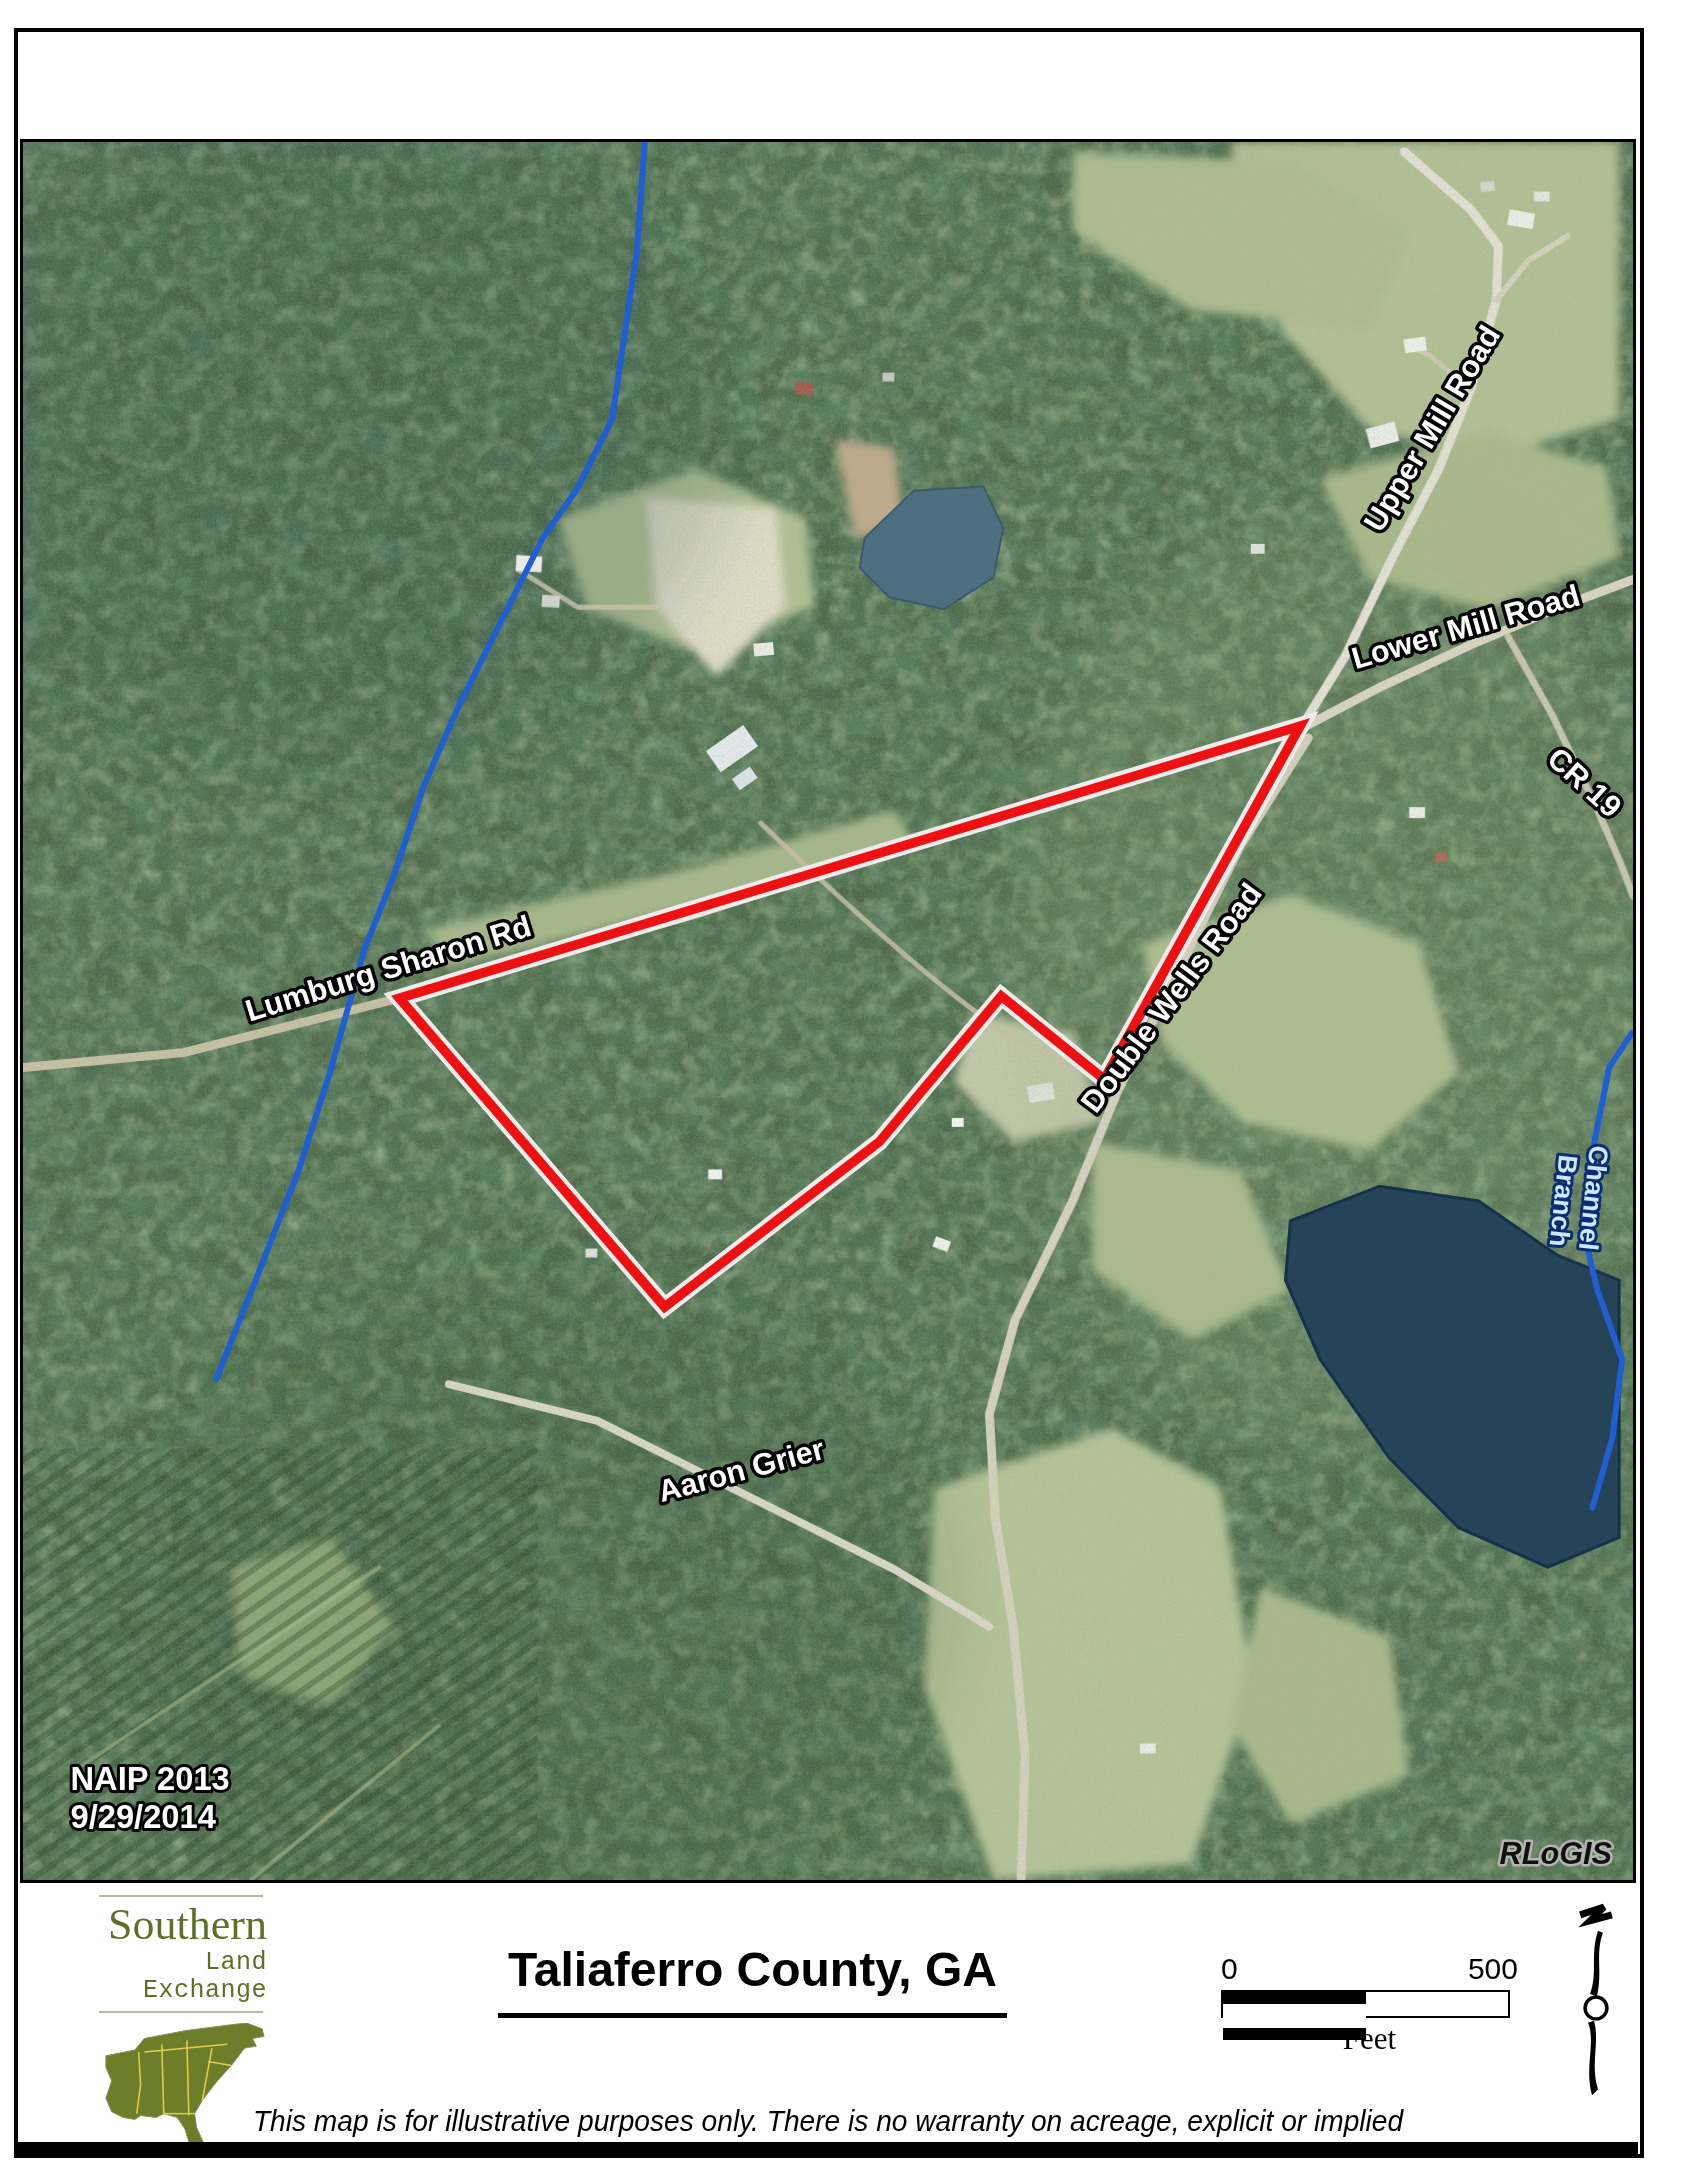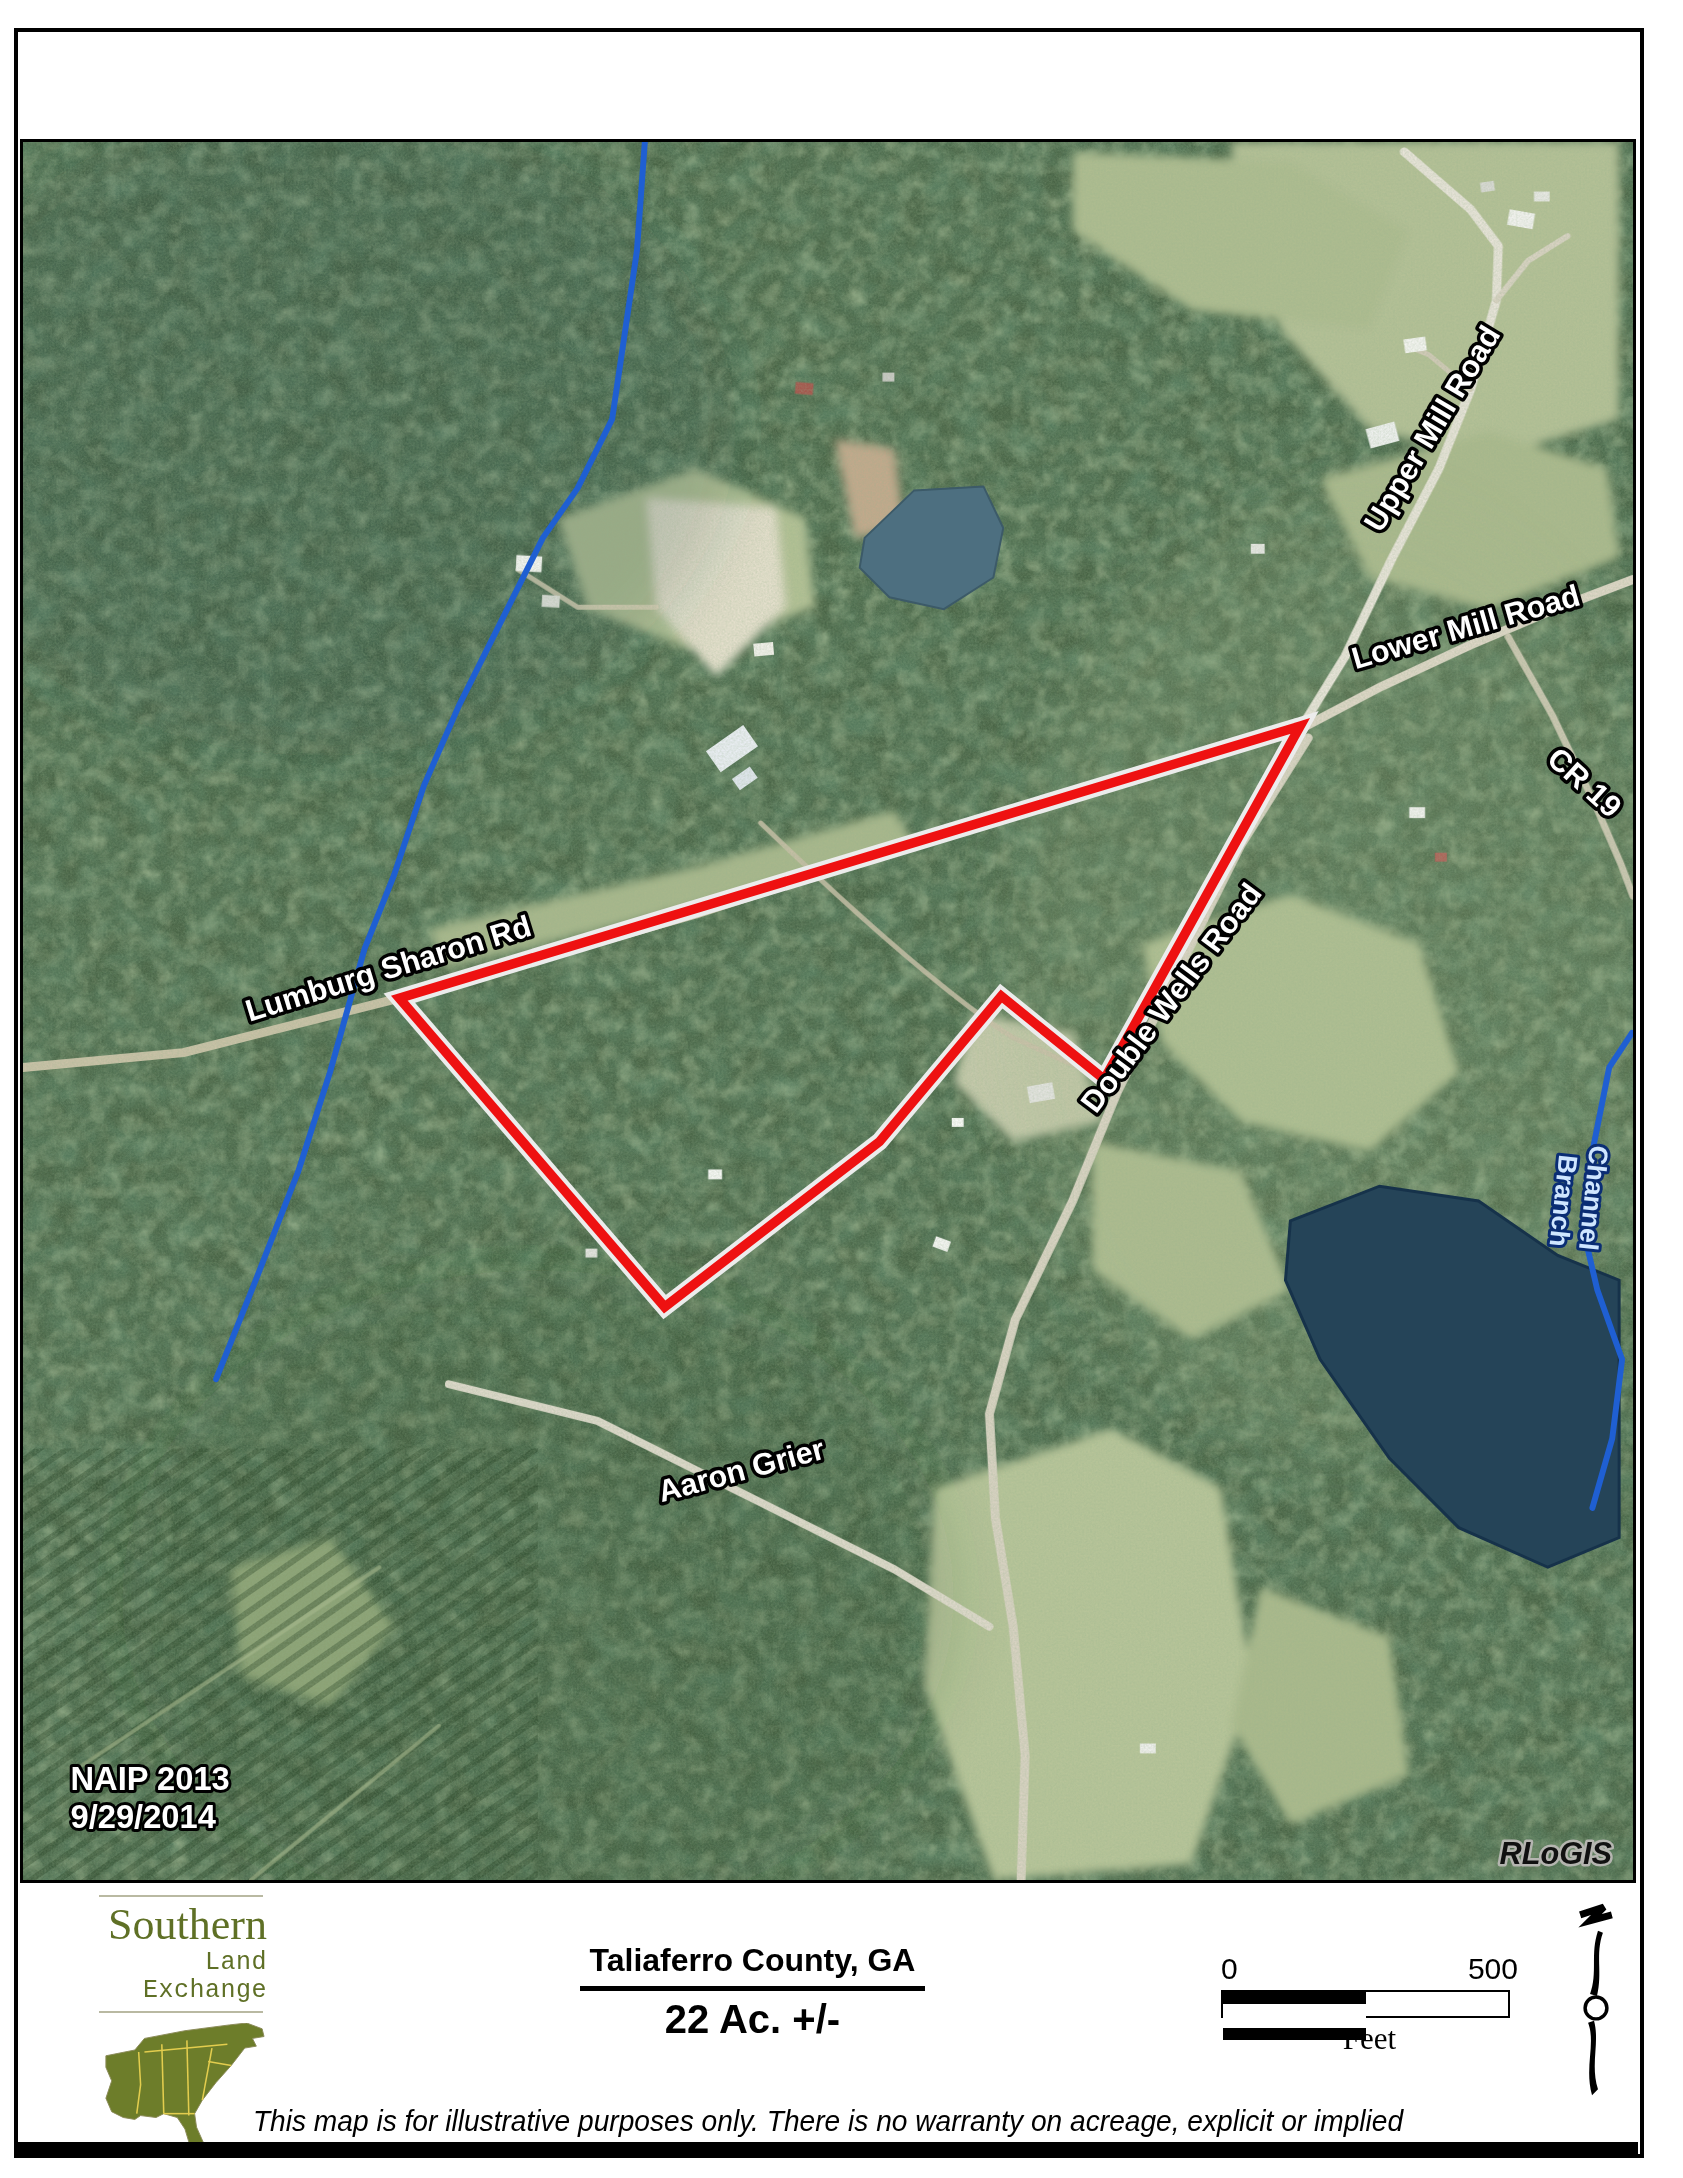--- a/index.html
+++ b/index.html
@@ -23,22 +23,22 @@
         stroke:#000000;stroke-width:6px;paint-order:stroke;stroke-linejoin:round;}
   .gislabel{font-family:"Liberation Sans",sans-serif;font-weight:bold;font-style:italic;
         fill:#111;stroke:#b5b5b0;stroke-width:5px;paint-order:stroke;stroke-linejoin:round;
         text-anchor:middle;}
   
   .logo{position:absolute;left:99px;top:1895px;width:168px;text-align:right;color:#5f7026;}
   .logo .rule{width:164px;height:2px;background:#b9b9a2;}
   .logo .l1{font-family:"Liberation Serif","DejaVu Serif",serif;font-size:44px;line-height:48px;margin-top:4px;}
   .logo .l2{font-family:Liberation Mono, monospace;font-size:25px;line-height:28px;margin-bottom:6px;letter-spacing:0.5px;}
   .title-block{position:absolute;left:416px;top:1942px;width:673px;text-align:center;}
-  .county{display:inline-block;font-size:32px;font-weight:bold;color:#000;
-        border-bottom:5px solid #000;padding:0 10px 7px 10px;white-space:nowrap;}
+  .county{display:inline-block;font-size:48px;font-weight:bold;color:#000;
+        border-bottom:5px solid #000;padding:0 10px 16px 10px;white-space:nowrap;}
   .acreage{font-size:40px;font-weight:bold;color:#000;margin-top:6px;}
   .scalebar{position:absolute;left:1221px;top:1952px;width:297px;}
   .scalebar .nums{display:flex;justify-content:space-between;font-size:30px;color:#000;padding:0 0 4px 0;}
   .scalebar .bar{width:285px;height:24px;border:2px solid #000;display:flex;flex-wrap:wrap;}
   .scalebar .cell{width:143px;height:12px;}
   .cell.b{background:#000;} .cell.w{background:#fff;}
   .scalebar .unit{text-align:center;font-size:31px;color:#000;margin-top:3px;font-family:Liberation Serif, serif;}
   .north{position:absolute;left:1572px;top:1901px;width:48px;height:208px;}
   .disclaimer{position:absolute;left:20px;top:2105px;width:1616px;text-align:center;
         font-size:29px;font-style:italic;color:#000;transform:scaleX(0.97);}
@@ -187,21 +187,20 @@
         <path d="M44,30 L130,22"></path>
         <path d="M114,26 L104,80"></path>
         <path d="M96,94 L64,94"></path>
         <path d="M134,44 L110,40"></path>
       </g>
     </svg>
   </div>
 
   <div class="title-block">
     <div><span class="county">Taliaferro County, GA</span></div>
-    <div class="acreage">22 Ac. +/-</div>
   </div>
 
   <div class="scalebar">
     <div class="nums">
       <span>0</span>
       <span>500</span>
     </div>
     <div class="bar">
       <div class="cell b"></div>
         <div class="cell w"></div>

